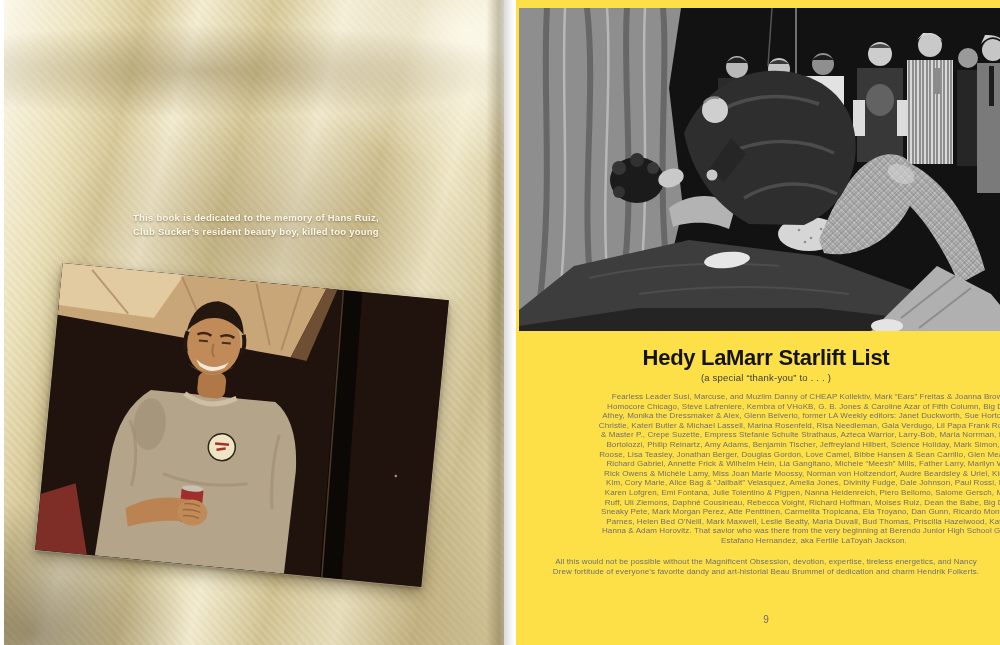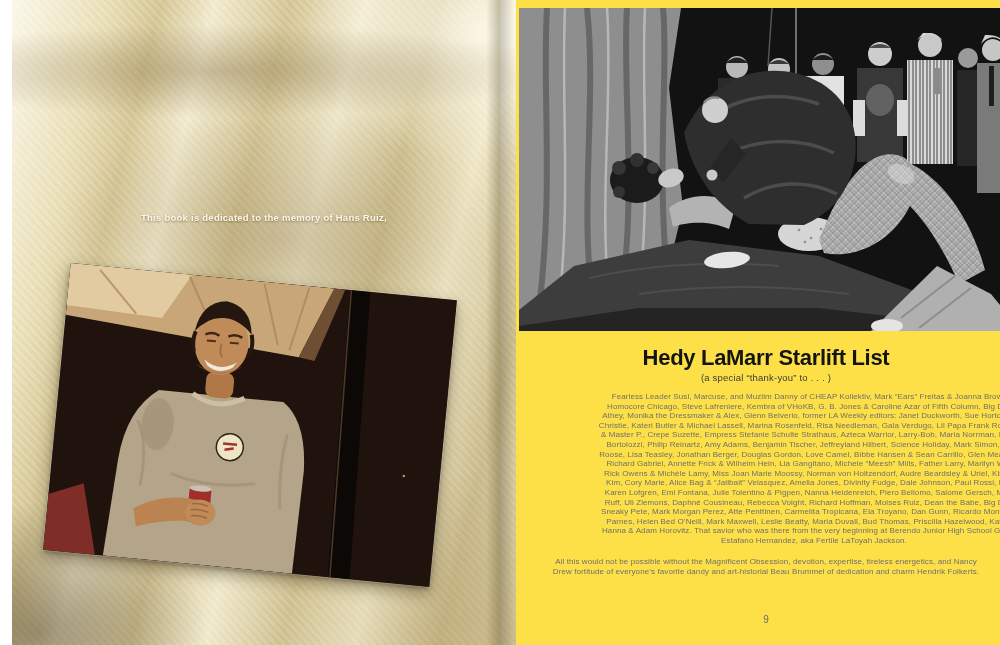--- a/index.html
+++ b/index.html
@@ -1,19 +1,19 @@
 <!DOCTYPE html>
 <html><head>
 <meta charset="utf-8">
 <style>
   html,body{margin:0;padding:0;}
   body{width:1000px;height:645px;font-family:"Liberation Sans",sans-serif;background:#fff;}
   .spread{position:relative;width:1000px;height:645px;overflow:hidden;background:#fff;}
   .page{position:absolute;top:0;height:645px;width:500px;}
-  .page.left{left:12px;padding-left:20px;}
+  .page.left{left:4px;}
   .page.right{left:516px;background:#fde047;}
 
   
   .fabric{position:absolute;inset:0;background-color:#e7dcb0;
     background-image:
       radial-gradient(60% 30% at 52% 37%, rgba(124,100,52,0.30), transparent 70%),
       radial-gradient(90% 10% at 40% 11%, rgba(110,88,42,0.32), transparent 72%),
       radial-gradient(45% 28% at 5% 98%, rgba(70,55,25,0.50), transparent 72%),
       radial-gradient(70% 40% at 100% 100%, rgba(150,125,70,0.32), transparent 70%),
       radial-gradient(55% 32% at 92% 5%, rgba(255,252,240,0.85), transparent 65%),
@@ -51,20 +51,21 @@
 </head>
 <body>
 
 <div class="spread">
 
   <div class="page left">
     <div class="fabric"></div>
 
     <div class="dedication">
       <div>This book is dedicated to the memory of Hans Ruiz,</div>
+      <div>Club Sucker’s resident beauty boy, killed too young</div>
     </div>
 
     <div class="snapshot">
       <svg viewBox="0 0 388 288" preserveAspectRatio="none">
         <rect width="388" height="288" fill="#20130d"></rect>
 
         <g>
           <polygon points="0,0 265,0 236,72 118,62 0,52" fill="#c9a678"></polygon>
           <polygon points="0,0 122,0 96,46 0,42" fill="#e2cba1"></polygon>
           <path d="M30,4 L70,44 M120,2 L150,56 M195,2 L214,62 M240,2 L226,66" stroke="#a8805b" stroke-width="2" fill="none" opacity="0.7"></path>

